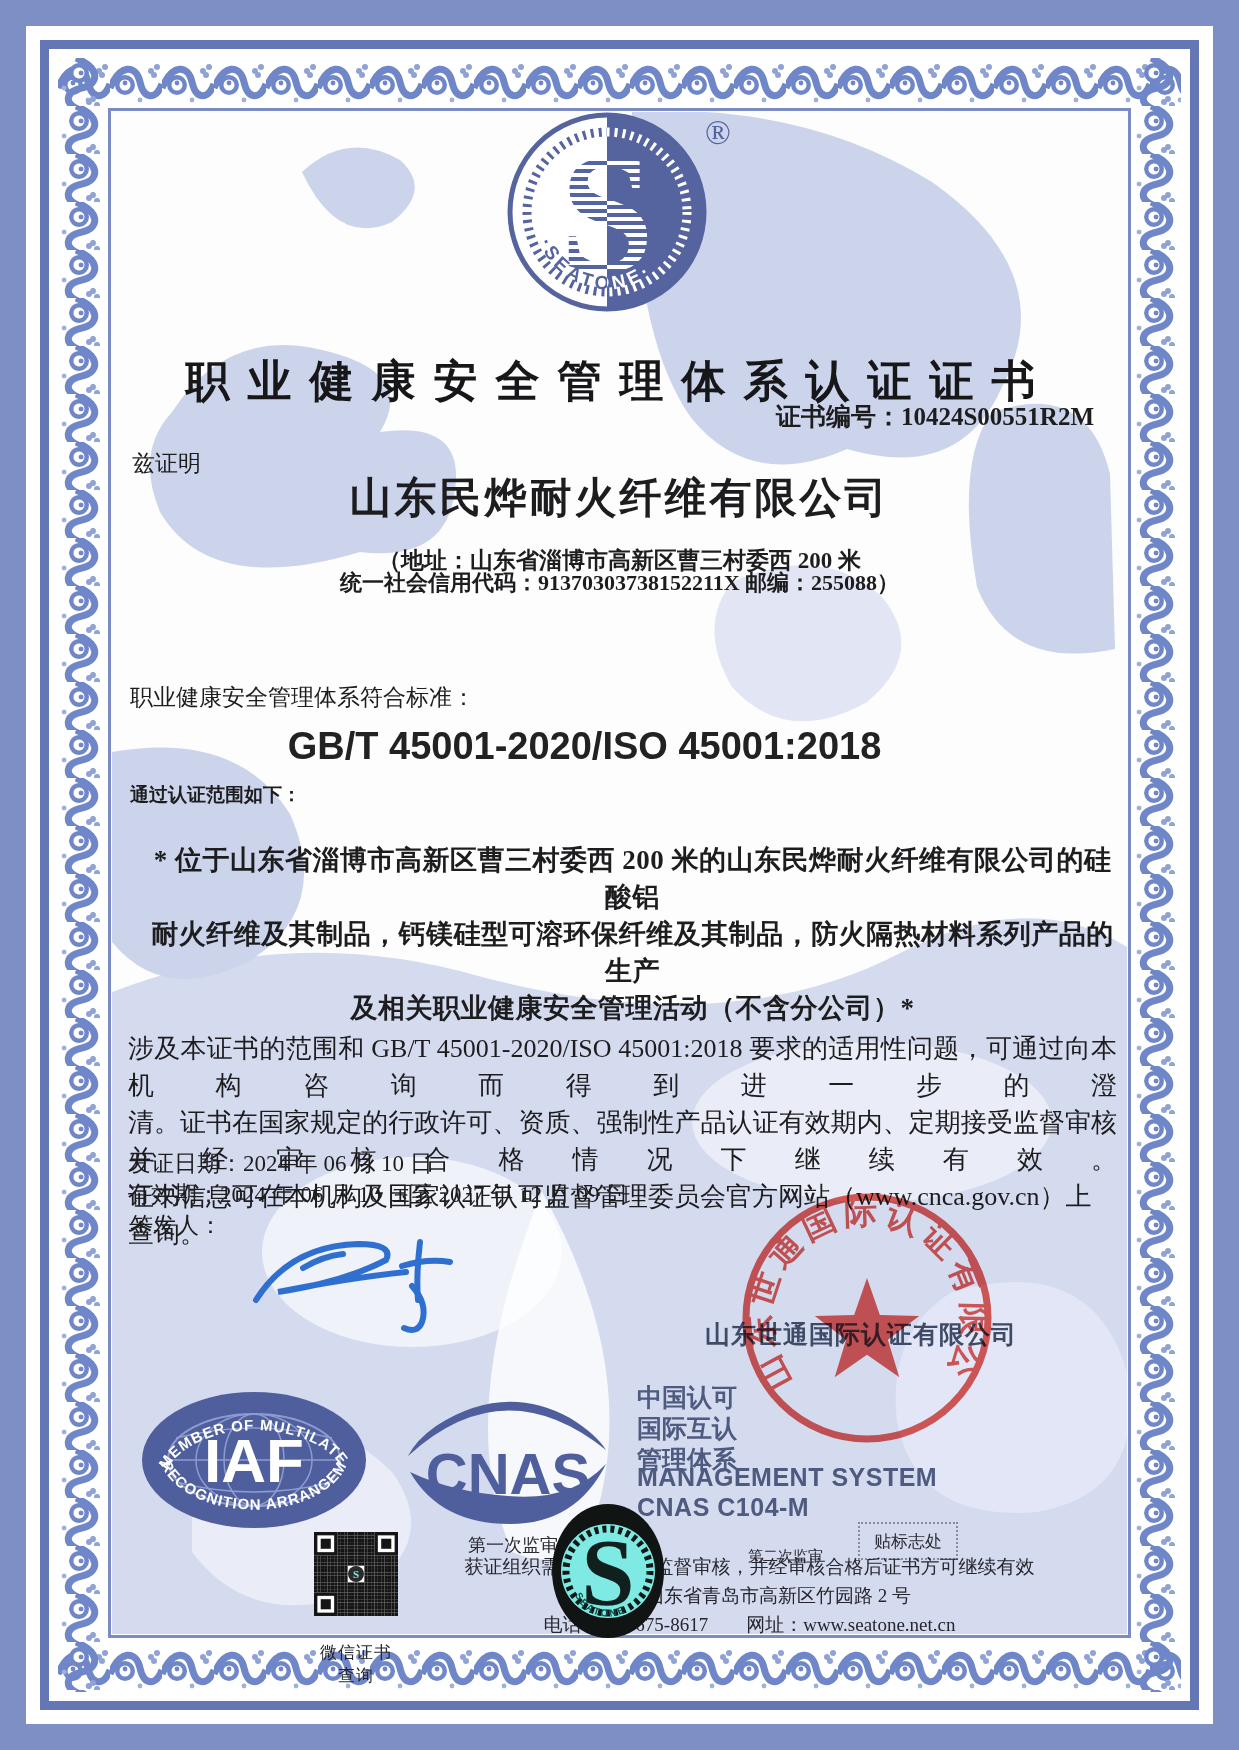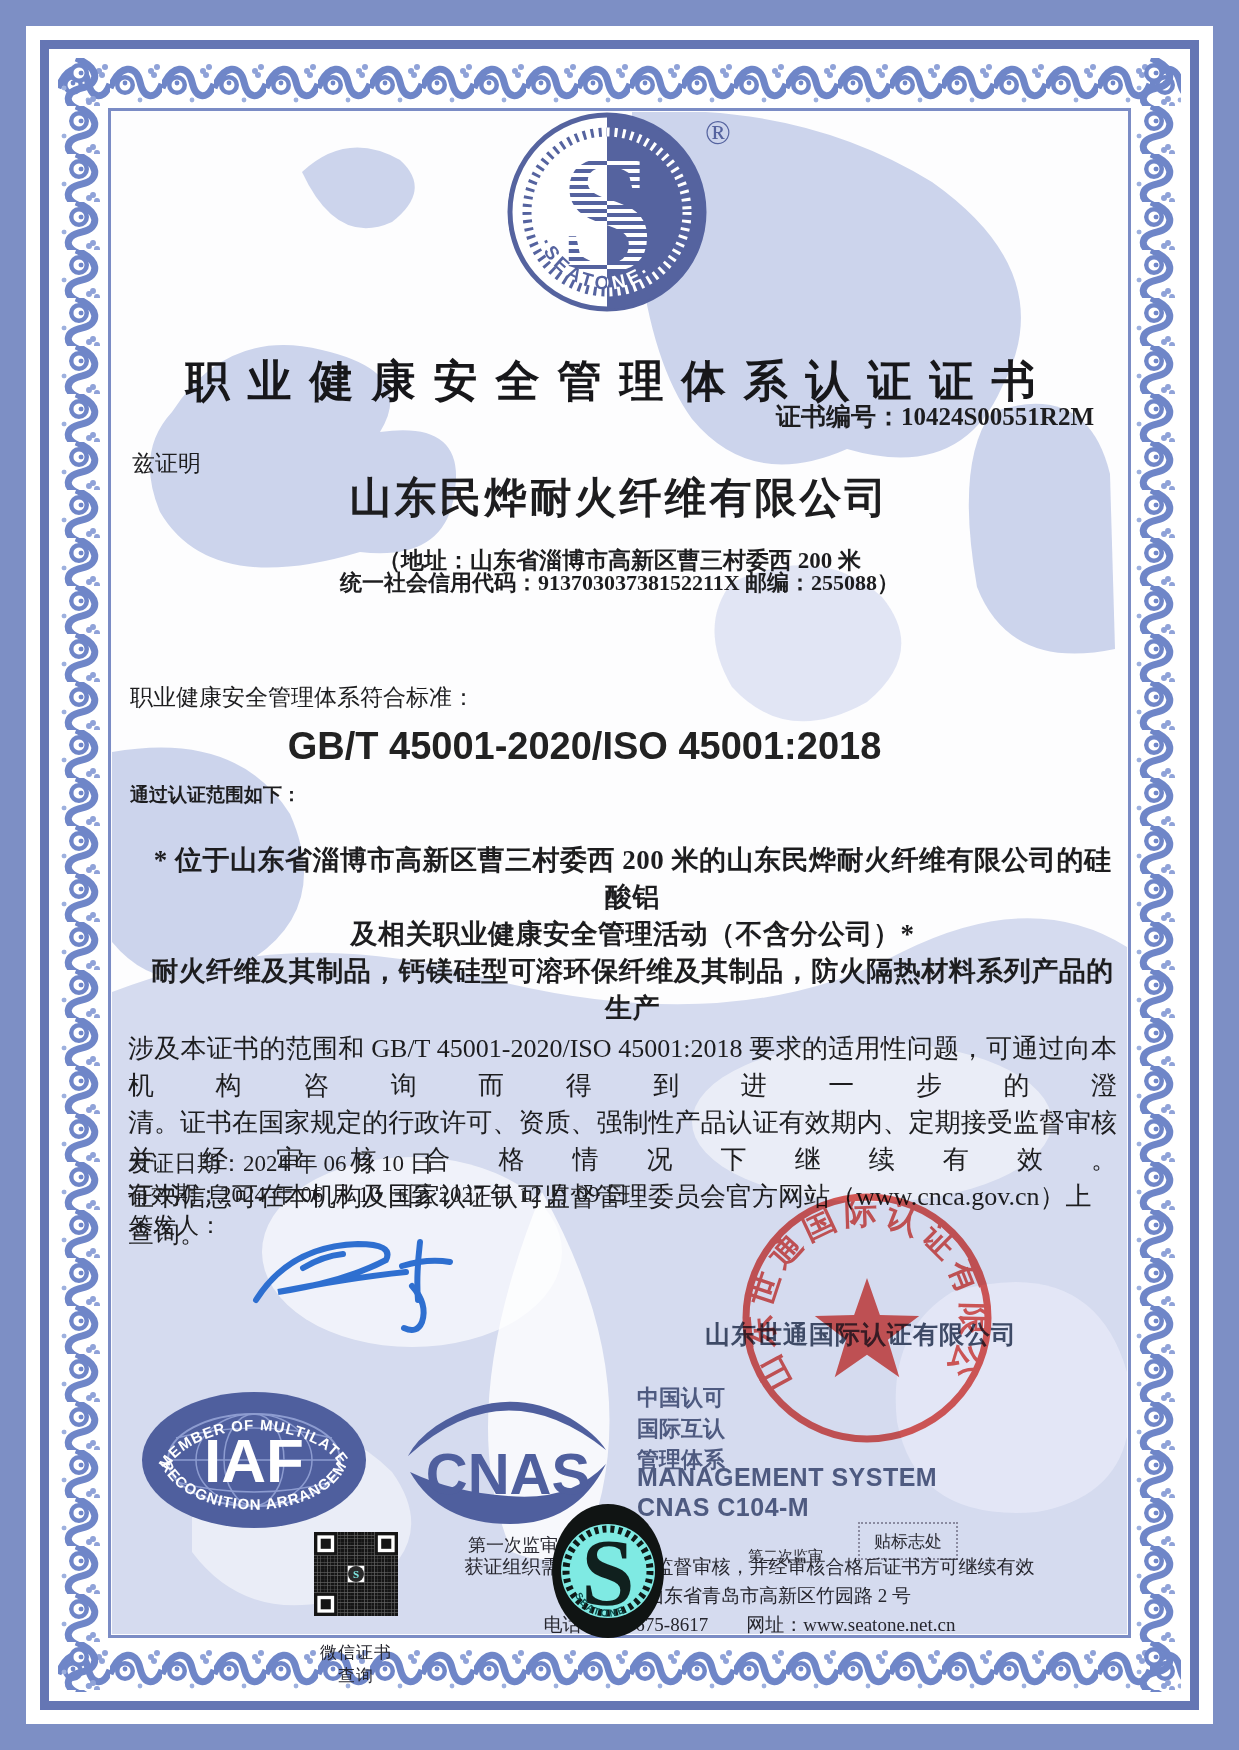--- a/index.html
+++ b/index.html
@@ -23,21 +23,21 @@
   .stdintro{left:130px;top:682px;font-size:23px;}
   .standard{left:130px;right:200px;top:725px;text-align:center;font-size:38px;font-weight:700;
             font-family:"Liberation Sans","DejaVu Sans",sans-serif;color:#222;}
   .scopeintro{left:130px;top:782px;font-size:19px;font-weight:bold;}
   .scope{left:128px;right:122px;top:842px;text-align:center;font-size:27px;font-weight:700;line-height:37px;letter-spacing:.5px;margin-left:20px;}
   .disclaimer{left:128px;right:122px;top:1030px;font-size:26px;line-height:37px;}
   .disc-just{text-align:justify;text-align-last:justify;}
   .daterow{left:128px;right:122px;top:1148px;font-size:23px;display:flex;justify-content:space-between;flex-direction:column;}
   .signer{left:130px;top:1210px;font-size:23px;}
   .issuer-name{left:705px;top:1318px;font-size:25px;font-weight:700;color:#3e4a66;letter-spacing:1px;z-index:3;}
-  .cnas-text{left:637px;top:1382px;font-size:22px;color:#4e5a80;line-height:31px;font-weight:600;z-index:2;}
+  .cnas-text{left:637px;top:1382px;font-size:25px;color:#4e5a80;line-height:31px;font-weight:600;z-index:2;}
   .cnas-en{left:637px;top:1462px;font-size:25px;font-weight:700;color:#4e5a80;line-height:30px;z-index:2;
            font-family:"Liberation Sans","DejaVu Sans",sans-serif;letter-spacing:.5px;}
   .audit1{left:468px;top:1533px;font-size:18px;color:#2b2b33;}
   .audit2{left:748px;top:1547px;font-size:15px;color:#2b2b33;}
   .stickerbox{left:858px;top:1522px;width:96px;height:34px;border:2px dotted #8a8aa0;
               font-size:17px;color:#2b2b33;display:flex;align-items:center;justify-content:center;}
   .footnote{left:420px;right:160px;top:1552px;text-align:center;font-size:19px;color:#26262e;line-height:29px;}
   .qrwrap{left:313px;top:1532px;width:86px;text-align:center;}
   .qrcaption{font-size:17px;color:#26262e;margin-top:21px;letter-spacing:1px;}
   .stamp{left:736px;top:1184px;z-index:4;opacity:.87;mix-blend-mode:multiply;}
@@ -159,22 +159,22 @@
   <div class="abs intro">兹证明</div>
   <div class="abs company">山东民烨耐火纤维有限公司</div>
   <div class="abs addr1">（地址：山东省淄博市高新区曹三村委西 200 米</div>
   <div class="abs addr2">统一社会信用代码：91370303738152211X 邮编：255088）</div>
   <div class="abs stdintro">职业健康安全管理体系符合标准：</div>
   <div class="abs standard sans">GB/T 45001-2020/ISO 45001:2018</div>
   <div class="abs scopeintro">通过认证范围如下：</div>
 
   <div class="abs scope">
     <div>* 位于山东省淄博市高新区曹三村委西 200 米的山东民烨耐火纤维有限公司的硅酸铝</div>
+    <div>耐火纤维及其制品，钙镁硅型可溶环保纤维及其制品，防火隔热材料系列产品的生产</div>
     <div>及相关职业健康安全管理活动（不含分公司）*</div>
-    <div>耐火纤维及其制品，钙镁硅型可溶环保纤维及其制品，防火隔热材料系列产品的生产</div>
   </div>
 
   <div class="abs disclaimer">
     <div class="disc-just">涉及本证书的范围和 GB/T 45001-2020/ISO 45001:2018 要求的适用性问题，可通过向本机构咨询而得到进一步的澄</div>
     <div class="disc-just">清。证书在国家规定的行政许可、资质、强制性产品认证有效期内、定期接受监督审核并经审核合格情况下继续有效。</div>
     <div>证书信息可在本机构及国家认证认可监督管理委员会官方网站（www.cnca.gov.cn）上查询。</div>
   </div>
 
   <div class="abs daterow">
     <div>

